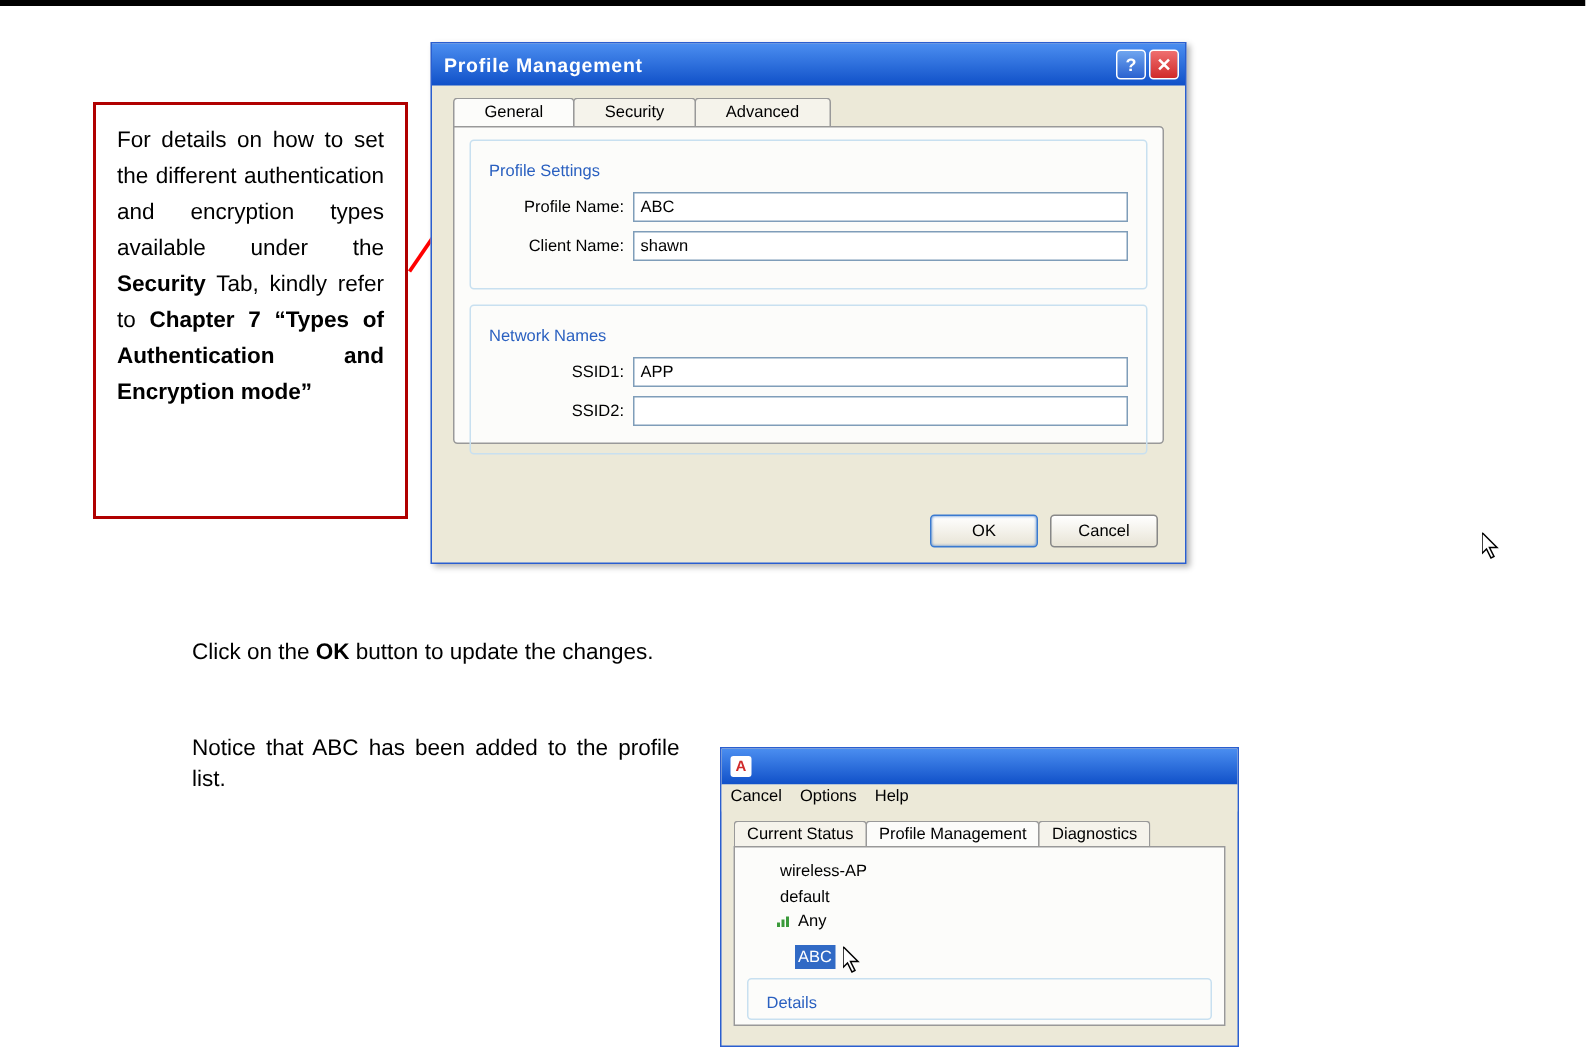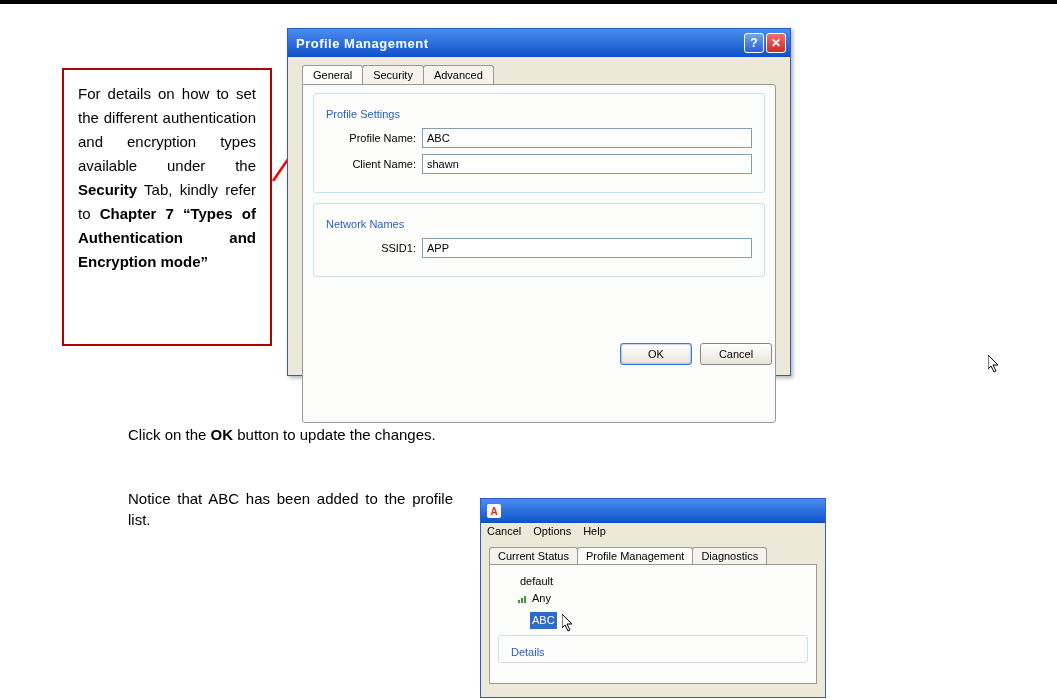--- a/index.html
+++ b/index.html
@@ -11,24 +11,24 @@
   
   
   .dialog1 { position: absolute; left: 287px; top: 28px; width: 504px; height: 348px; border: 1px solid #2a5ed0; background: #ece9d8; box-shadow: 2px 2px 4px rgba(0,0,0,0.3); }
   .titlebar { height: 28px; background: linear-gradient(to bottom, #4b8ef0, #1050c8); display: flex; align-items: center; padding: 0 4px 0 8px; color: #fff; font-family: Tahoma, sans-serif; font-weight: bold; font-size: 13px; }
   .titlebar .title-text { flex: 1; letter-spacing: 0.5px; }
   .titlebar-btn { width: 20px; height: 20px; margin-left: 2px; border: 1px solid #fff; border-radius: 3px; display: flex; align-items: center; justify-content: center; font-size: 12px; font-weight: bold; color: #fff; }
   .help-btn { background: linear-gradient(to bottom, #6fa5ef, #2a62d0); }
   .close-btn { background: linear-gradient(to bottom, #ef6f6f, #d02a2a); }
   
   .tab-row { display: flex; margin: 8px 0 0 14px; font-family: Tahoma, sans-serif; font-size: 11px; }
-  .tab { padding: 3px 10px; border: 1px solid #999; border-bottom: none; background: #f5f3eb; margin-right: -1px; border-radius: 3px 3px 0 0; cursor: pointer; }
+  .tab { padding: 3px 20px; border: 1px solid #999; border-bottom: none; background: #f5f3eb; margin-right: -1px; border-radius: 3px 3px 0 0; cursor: pointer; }
   .tab.active { background: #fcfcfa; position: relative; z-index: 2; }
   
-  .tab-panel { margin: 0 14px 0 14px; height: 339px; border: 1px solid #999; background: #fcfcfa; border-radius: 0 3px 3px 3px; padding: 8px 10px; position: relative; }
+  .tab-panel { margin: 0 14px 0 14px; height: 212px; border: 1px solid #999; background: #fcfcfa; border-radius: 0 3px 3px 3px; padding: 8px 10px; position: relative; }
   
   .fieldset { border: 1px solid #c8e0f0; border-radius: 3px; padding: 10px 12px 12px 12px; margin-bottom: 10px; }
   .fieldset-legend { color: #2a60c0; font-size: 11px; font-family: Tahoma, sans-serif; padding: 0 4px; margin-left: -4px; margin-top: -16px; background: #fcfcfa; display: inline-block; }
   
   .form-row { display: flex; align-items: center; margin: 6px 0; }
   .form-label { width: 90px; text-align: right; font-size: 11px; font-family: Tahoma, sans-serif; color: #000; margin-right: 6px; }
   .form-input { flex: 1; height: 20px; border: 1px solid #7f9db9; font-size: 11px; font-family: Tahoma, sans-serif; padding: 0 4px; background: #fff; }
   
   .dialog-buttons { position: absolute; right: 18px; bottom: 10px; display: flex; gap: 8px; }
   .win-btn { min-width: 72px; height: 22px; border: 1px solid #888; border-radius: 3px; background: linear-gradient(to bottom, #fff, #e8e4d6); font-size: 11px; font-family: Tahoma, sans-serif; cursor: pointer; }
@@ -102,20 +102,24 @@
         <div class="form-label">Client Name:</div>
         <input class="form-input" value="shawn" style="">
       </div>
     </div>
     <div class="fieldset">
       <div class="fieldset-legend">Network Names</div>
       <div class="form-row">
         <div class="form-label">SSID1:</div>
         <input class="form-input" value="APP" style="">
       </div>
+      <div class="form-row">
+        <div class="form-label">SSID2:</div>
+        <input class="form-input" value="" style="">
+      </div>
     </div>
   </div>
   <div class="dialog-buttons">
     <button class="win-btn default">OK</button>
     <button class="win-btn">Cancel</button>
   </div>
   <svg class="cursor-icon" style="left:700px; top:326px;" viewBox="0 0 12 18">
     <polygon points="0,0 0,14 3,11 6,17 8,16 5,10 10,10" fill="#fff" stroke="#000" stroke-width="1"></polygon>
   </svg>
 </div>
@@ -135,20 +139,21 @@
     <span>Help</span>
   </div>
   <div class="d2-body">
     <div class="d2-tabs">
       <div class="d2-tab">Current Status</div>
       <div class="d2-tab active">Profile Management</div>
       <div class="d2-tab">Diagnostics</div>
     </div>
     <div class="d2-panel">
       <div class="profile-list">
+        <div class="profile-item">wireless-AP</div>
         <div class="profile-item">default</div>
         <div>
           <svg class="signal-icon" viewBox="0 0 10 8">
               <rect x="0" y="5" width="2" height="3" fill="#3a9a3a"></rect>
               <rect x="3" y="3" width="2" height="5" fill="#3a9a3a"></rect>
               <rect x="6" y="1" width="2" height="7" fill="#3a9a3a"></rect>
             </svg><span class="profile-item">Any</span>
         </div>
         <div style="margin-left:12px;"><span class="profile-item selected">ABC</span>
           <svg class="cursor-icon" style="position:relative; left:2px; top:8px; display:inline;" viewBox="0 0 12 18">

